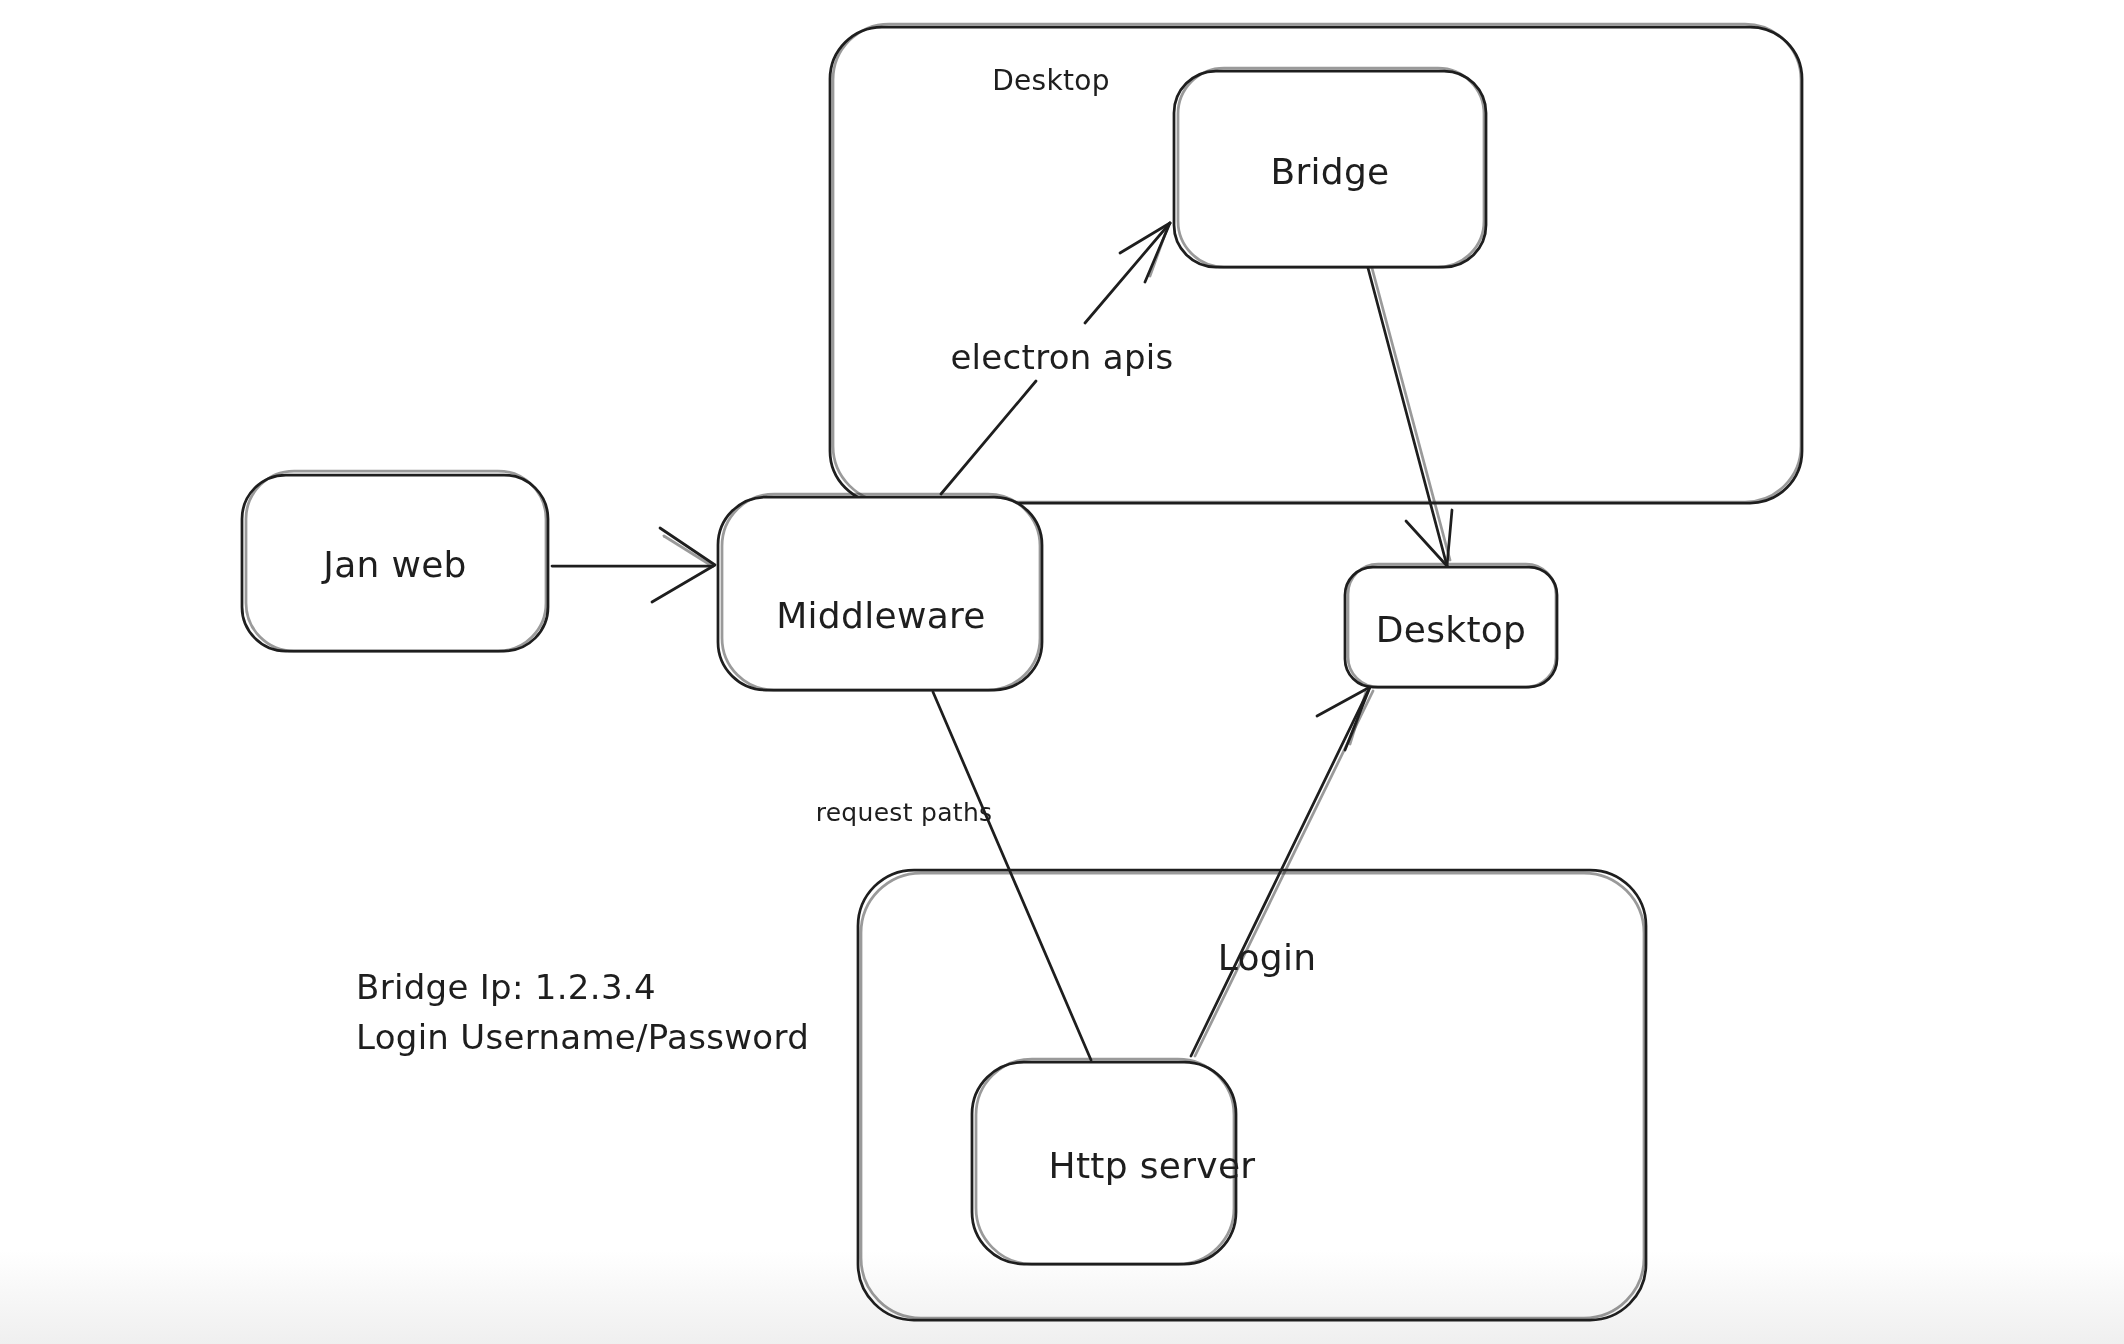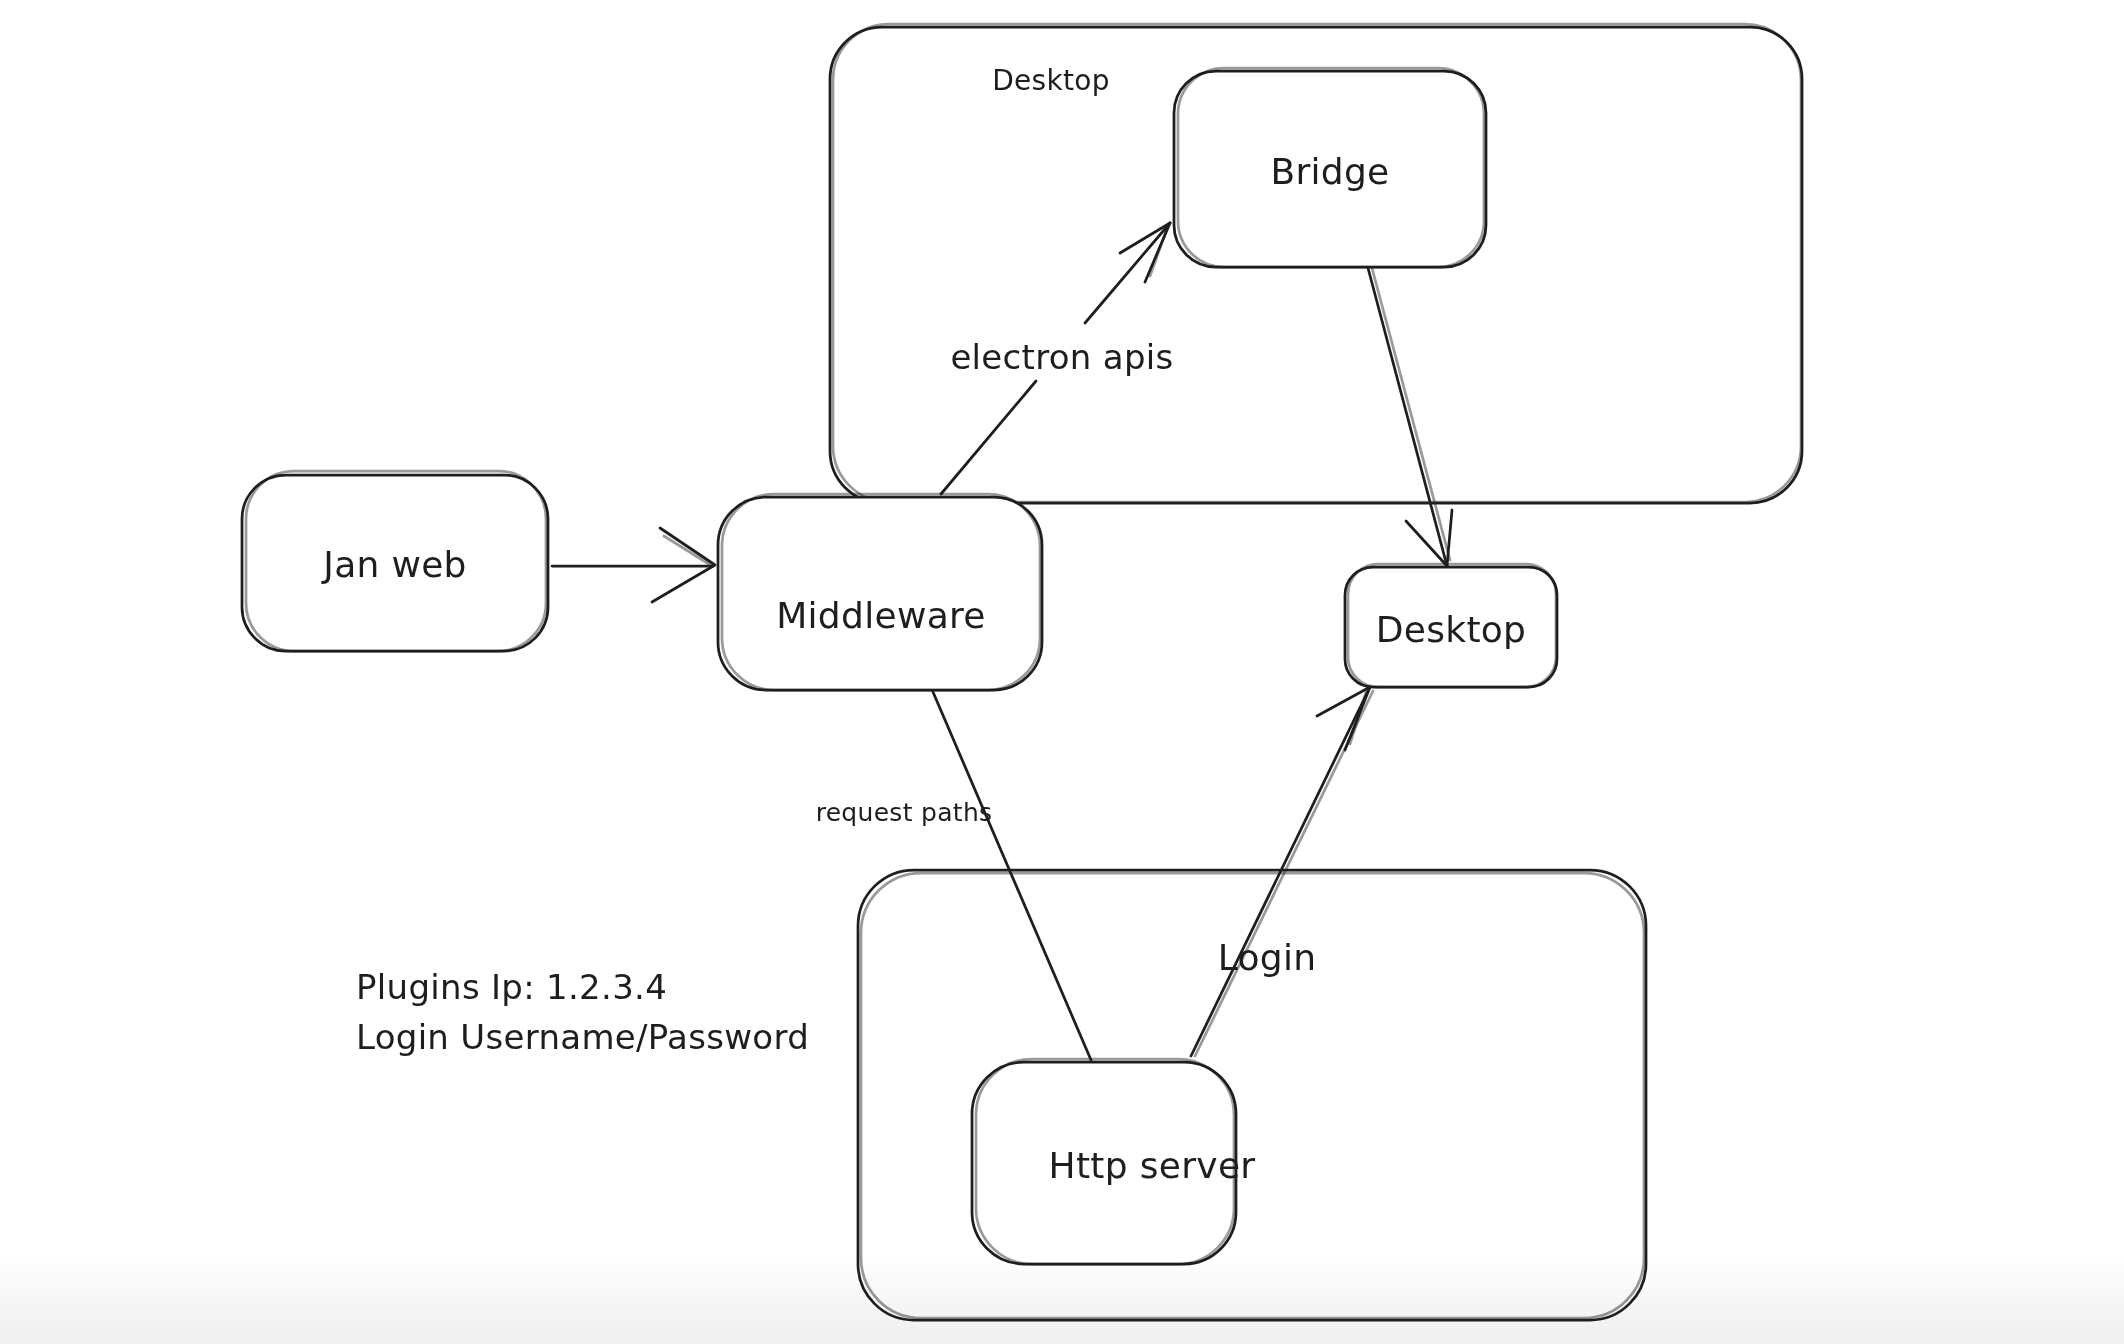--- a/index.html
+++ b/index.html
@@ -116,17 +116,17 @@
   <div class="lbl node-lbl" style="left:395px;  top:564px;">Jan web</div>
   <div class="lbl node-lbl" style="left:881px;  top:595px;margin-top:20px;">Middleware</div>
   <div class="lbl node-lbl" style="left:1330px; top:171px;">Bridge</div>
   <div class="lbl node-lbl" style="left:1451px; top:629px;">Desktop</div>
   <div class="lbl node-lbl" style="left:1104px; top:1165px;margin-left:48px;">Http server</div>
 
   <div class="lbl edge-lbl" style="left:1062px; top:357px;">electron apis</div>
   <div class="lbl edge-lbl" style="left:904px;  top:812px; font-size:25px;">request paths</div>
 
   <div id="annotation">
-    <div>Plugins Ip: 1.2.3.4</div>
+    <div>Bridge Ip: 1.2.3.4</div>
     <div>Login Username/Password</div>
   </div>
 
 </div>
 
 </body></html>

